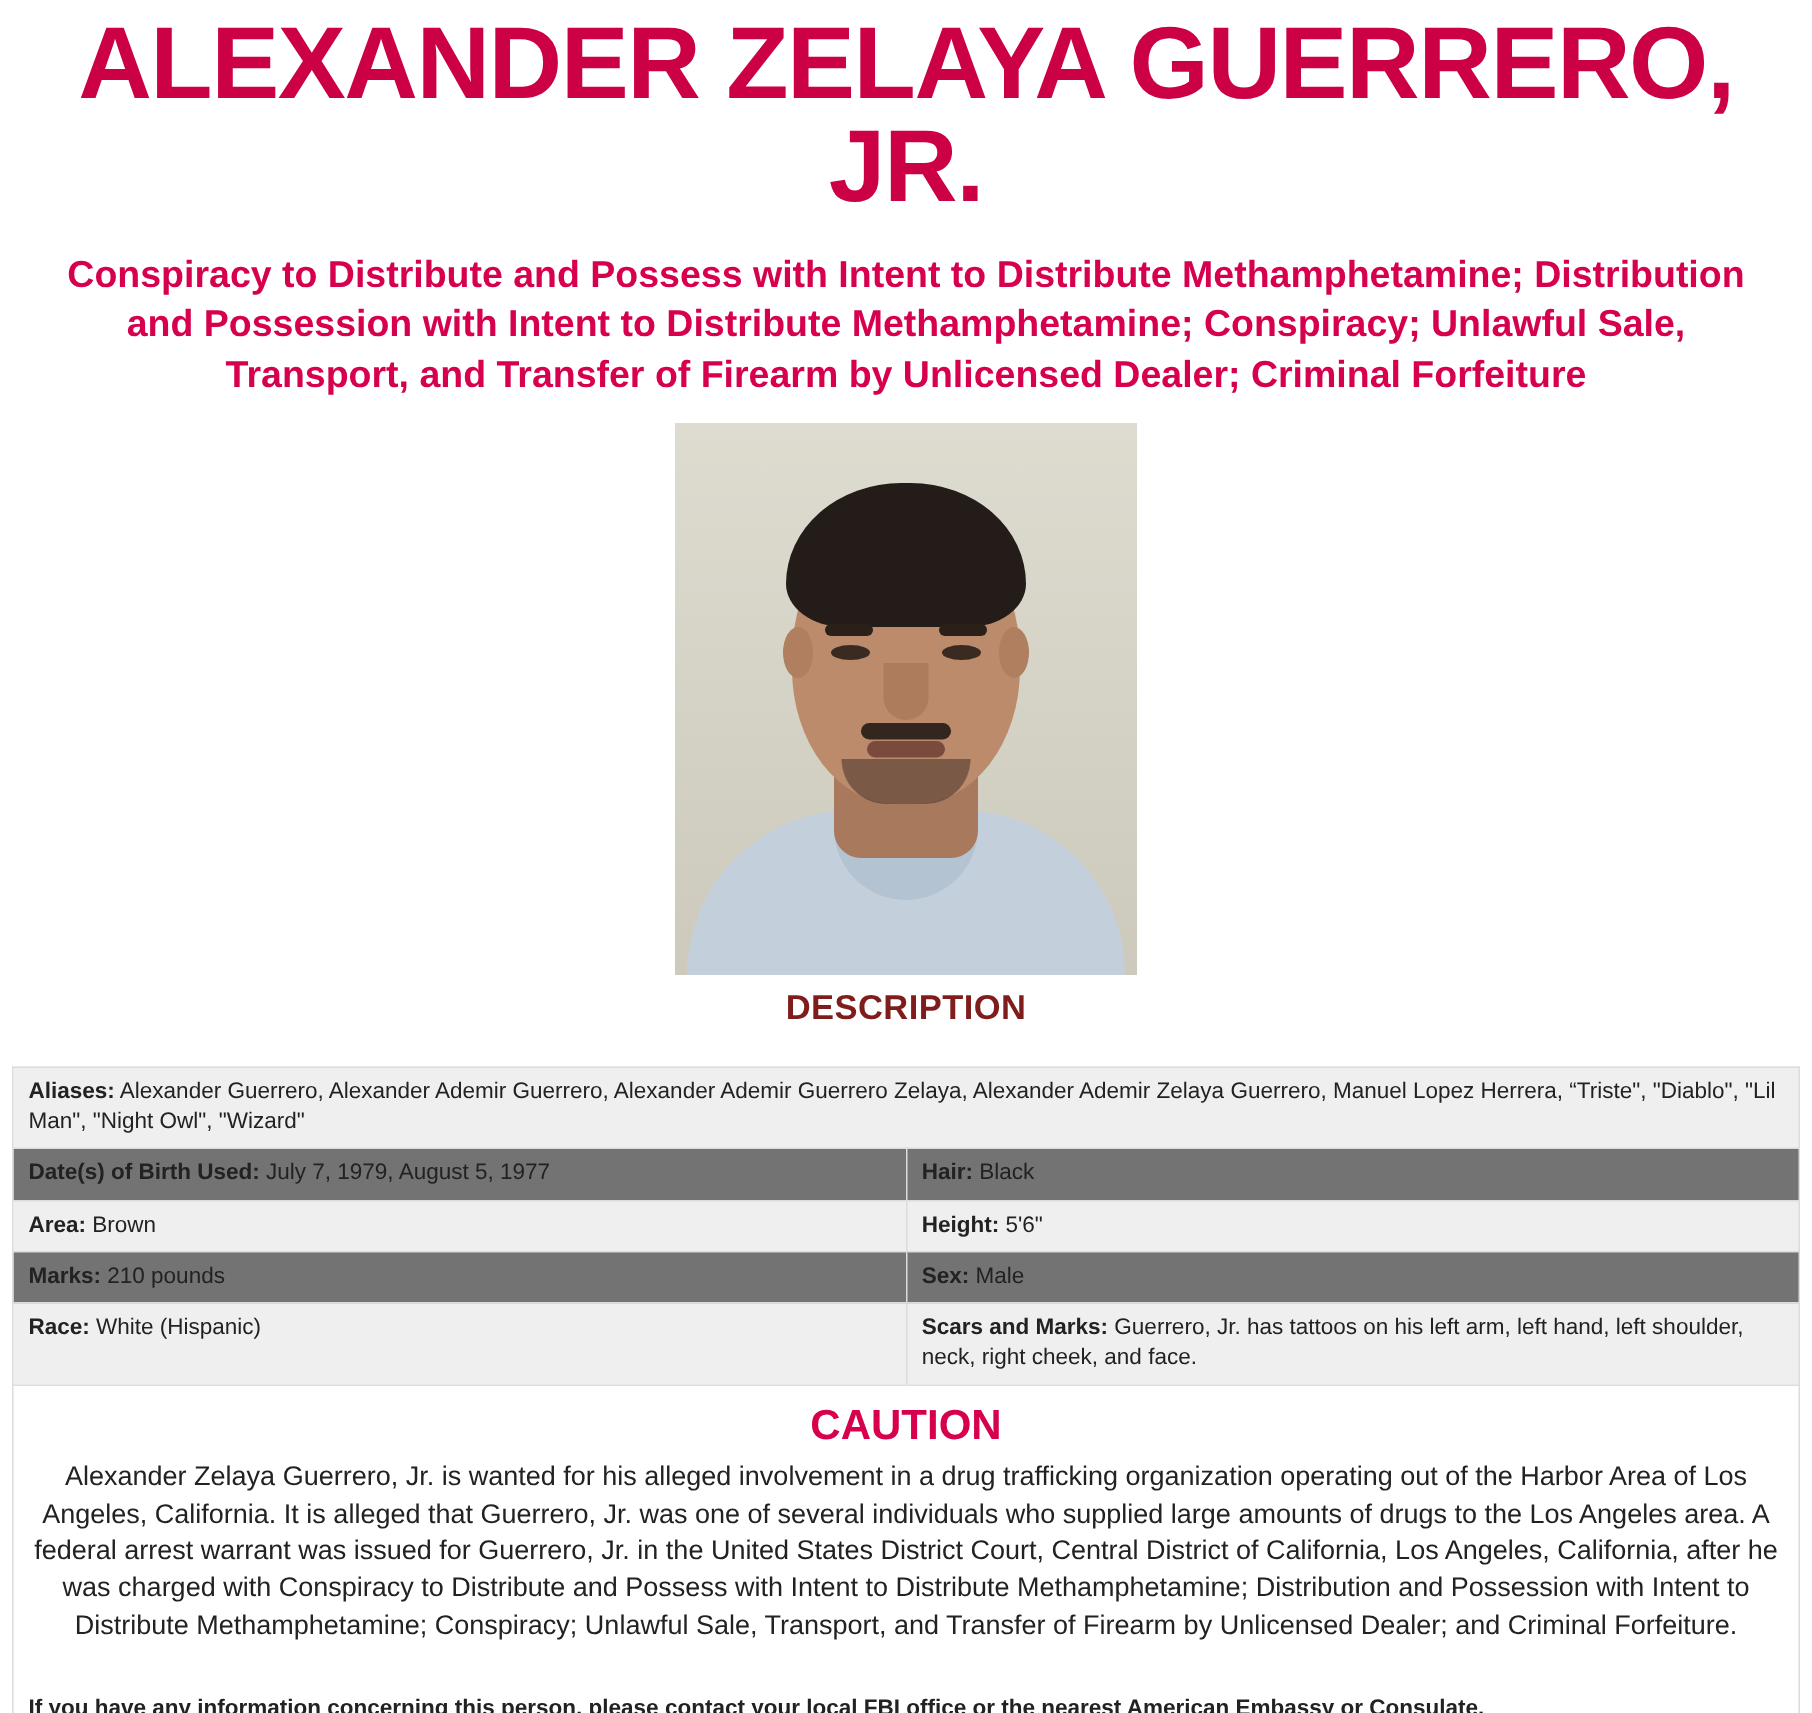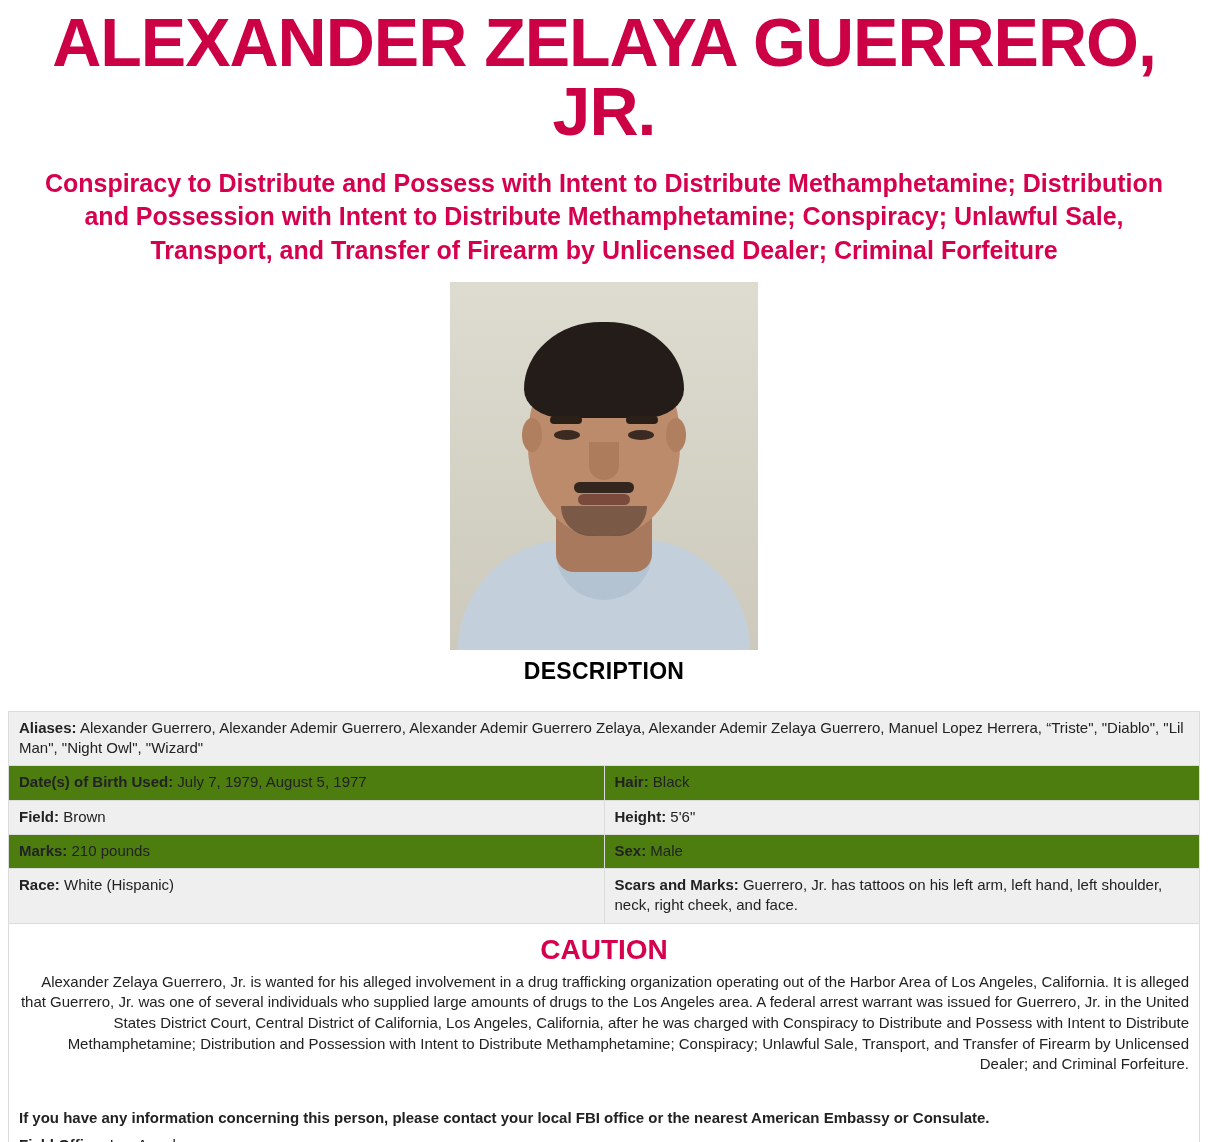--- a/index.html
+++ b/index.html
@@ -172,59 +172,59 @@
     left: 50%;
     transform: translateX(-50%);
     top: 224px;
     width: 86px;
     height: 30px;
     background: rgba(45,32,26,0.45);
     border-radius: 0 0 40px 40px;
   }
   .section-heading {
     text-align: center;
-    color: #000000;
+    color: #7f1d1d;
     font-size: 23px;
     font-weight: bold;
     margin: 8px 0 6px 0;
     letter-spacing: 0.3px;
   }
   table.desc {
     width: 100%;
     border-collapse: collapse;
     font-size: 15px;
     table-layout: fixed;
     margin-top: 26px;
   }
   table.desc td {
     border: 1px solid #dcdcdc;
     padding: 6px 8px 7px 10px;
     vertical-align: top;
     line-height: 1.35;
   }
   table.desc tr.odd td { background: #efefef; }
-  table.desc tr.even td { background: #4d7c0f; }
+  table.desc tr.even td { background: #737373; }
   .lbl { font-weight: bold; }
   .caution-block {
     border-left: 1px solid #dcdcdc;
     border-right: 1px solid #dcdcdc;
     border-bottom: 1px solid #dcdcdc;
     padding: 6px 10px 14px 10px;
   }
   .caution-title {
     text-align: center;
     color: #d6004f;
     font-size: 28px;
     font-weight: bold;
     margin: 4px 0 6px 0;
   }
   .caution-body {
-    font-size: 15px;
+    font-size: 18px;
     line-height: 1.38;
-    text-align: right;
+    text-align: center;
   }
   .contact-line {
     font-size: 15px;
     font-weight: bold;
     margin-top: 34px;
   }
   .field-office {
     font-size: 15px;
     margin-top: 10px;
   }
@@ -273,21 +273,21 @@
           <span class="lbl">Date(s) of Birth Used:</span>
           <span>July 7, 1979, August 5, 1977</span>
         </td>
         <td>
           <span class="lbl">Hair:</span>
           <span>Black</span>
         </td>
       </tr>
       <tr class="odd">
         <td>
-          <span class="lbl">Field:</span>
+          <span class="lbl">Area:</span>
           <span>Brown</span>
         </td>
         <td>
           <span class="lbl">Height:</span>
           <span>5'6"</span>
         </td>
       </tr>
       <tr class="even">
         <td>
           <span class="lbl">Marks:</span>

